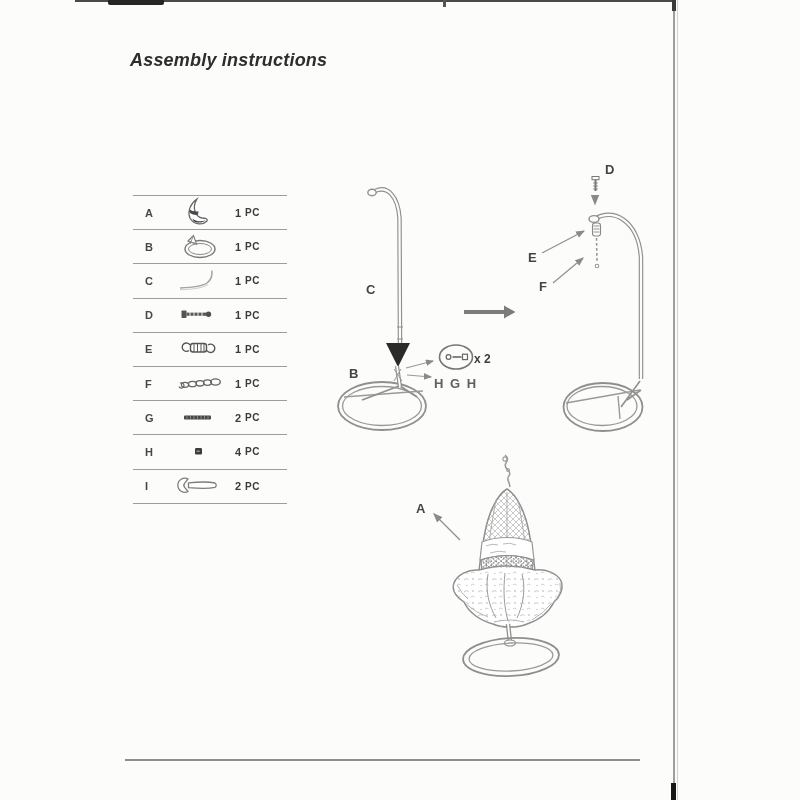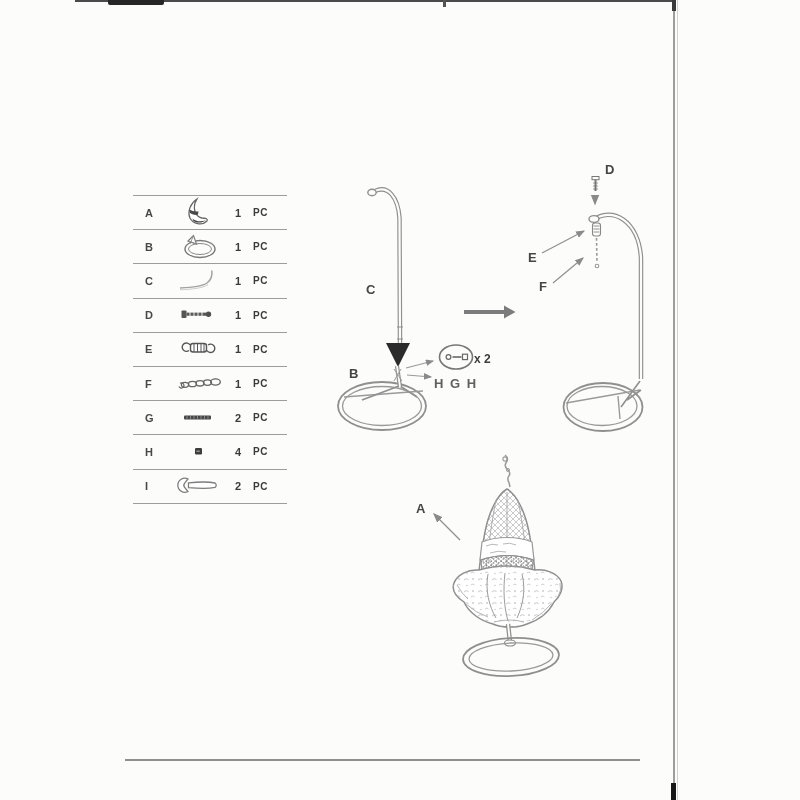--- a/index.html
+++ b/index.html
@@ -24,41 +24,42 @@
     color:#2d2d2d; letter-spacing:0.2px;
   }
 
   
   .parts-table { position:absolute; left:133px; top:195px; width:154px; border-top:1px solid #9c9c9c; }
   .pt-row { display:flex; align-items:center; height:34.2px; box-sizing:border-box; border-bottom:1px solid #9c9c9c; }
   .pt-letter { width:20px; margin-left:12px; font-size:11px; font-weight:bold; color:#474747; }
   .pt-icon { width:66px; display:flex; justify-content:center; align-items:center; }
   .pt-icon svg { display:block; overflow:visible; }
   .pt-qty { width:14px; text-align:center; font-size:11px; font-weight:bold; color:#3b3b3b; }
-  .pt-unit { width:26px; margin-left:8px; font-size:10px; font-weight:bold; color:#3b3b3b; letter-spacing:0.5px; }
+  .pt-unit { width:26px; font-size:10px; font-weight:bold; color:#3b3b3b; letter-spacing:0.5px; }
 
   .diagram-svg { position:absolute; top:0; left:0; }
   .lbl  { font-family:"Liberation Sans",sans-serif; font-size:13px; font-weight:bold; fill:#454545; }
   .lbl-sm { font-family:"Liberation Sans",sans-serif; font-size:12px; font-weight:bold; fill:#3d3d3d; }
   .lbl-seq { font-family:"Liberation Sans",sans-serif; font-size:13px; font-weight:bold; fill:#606060; letter-spacing:1.5px; }
 </style>
 </head>
 <body>
 
 <div class="page">
 
   <div class="top-edge"></div>
   <div class="top-blob"></div>
   <div class="top-tick"></div>
   <div class="right-edge"></div>
   <div class="right-edge2"></div>
   <div class="right-top-mark"></div>
   <div class="right-bottom-mark"></div>
   <div class="bottom-rule"></div>
 
+  <h1 class="title">Assembly instructions</h1>
 
   <div class="parts-table">
 
     <div class="pt-row">
       <span class="pt-letter">A</span>
       <span class="pt-icon">
         <svg width="64" height="30" viewBox="0 0 64 30">
           <path d="M31 1 C25 5 21 13 24 20 C27 26 36 28 41 23 C42 21 40 20 36 20 C30 19 27 12 29 5 Z" fill="#ffffff" stroke="#666" stroke-width="1.3"></path>
           <path d="M23.5 11.5 C26 13.2 30 13.8 32.5 13.2 L32 16.8 C28.5 17.3 25.5 16.3 23.6 14.8 Z" fill="#4a4a4a"></path>
           <path d="M26.5 20.5 C29.5 23.5 35 24.2 39.5 22.2 C36.5 25.2 30 25.2 27.2 22.4 Z" fill="#3f3f3f"></path>

